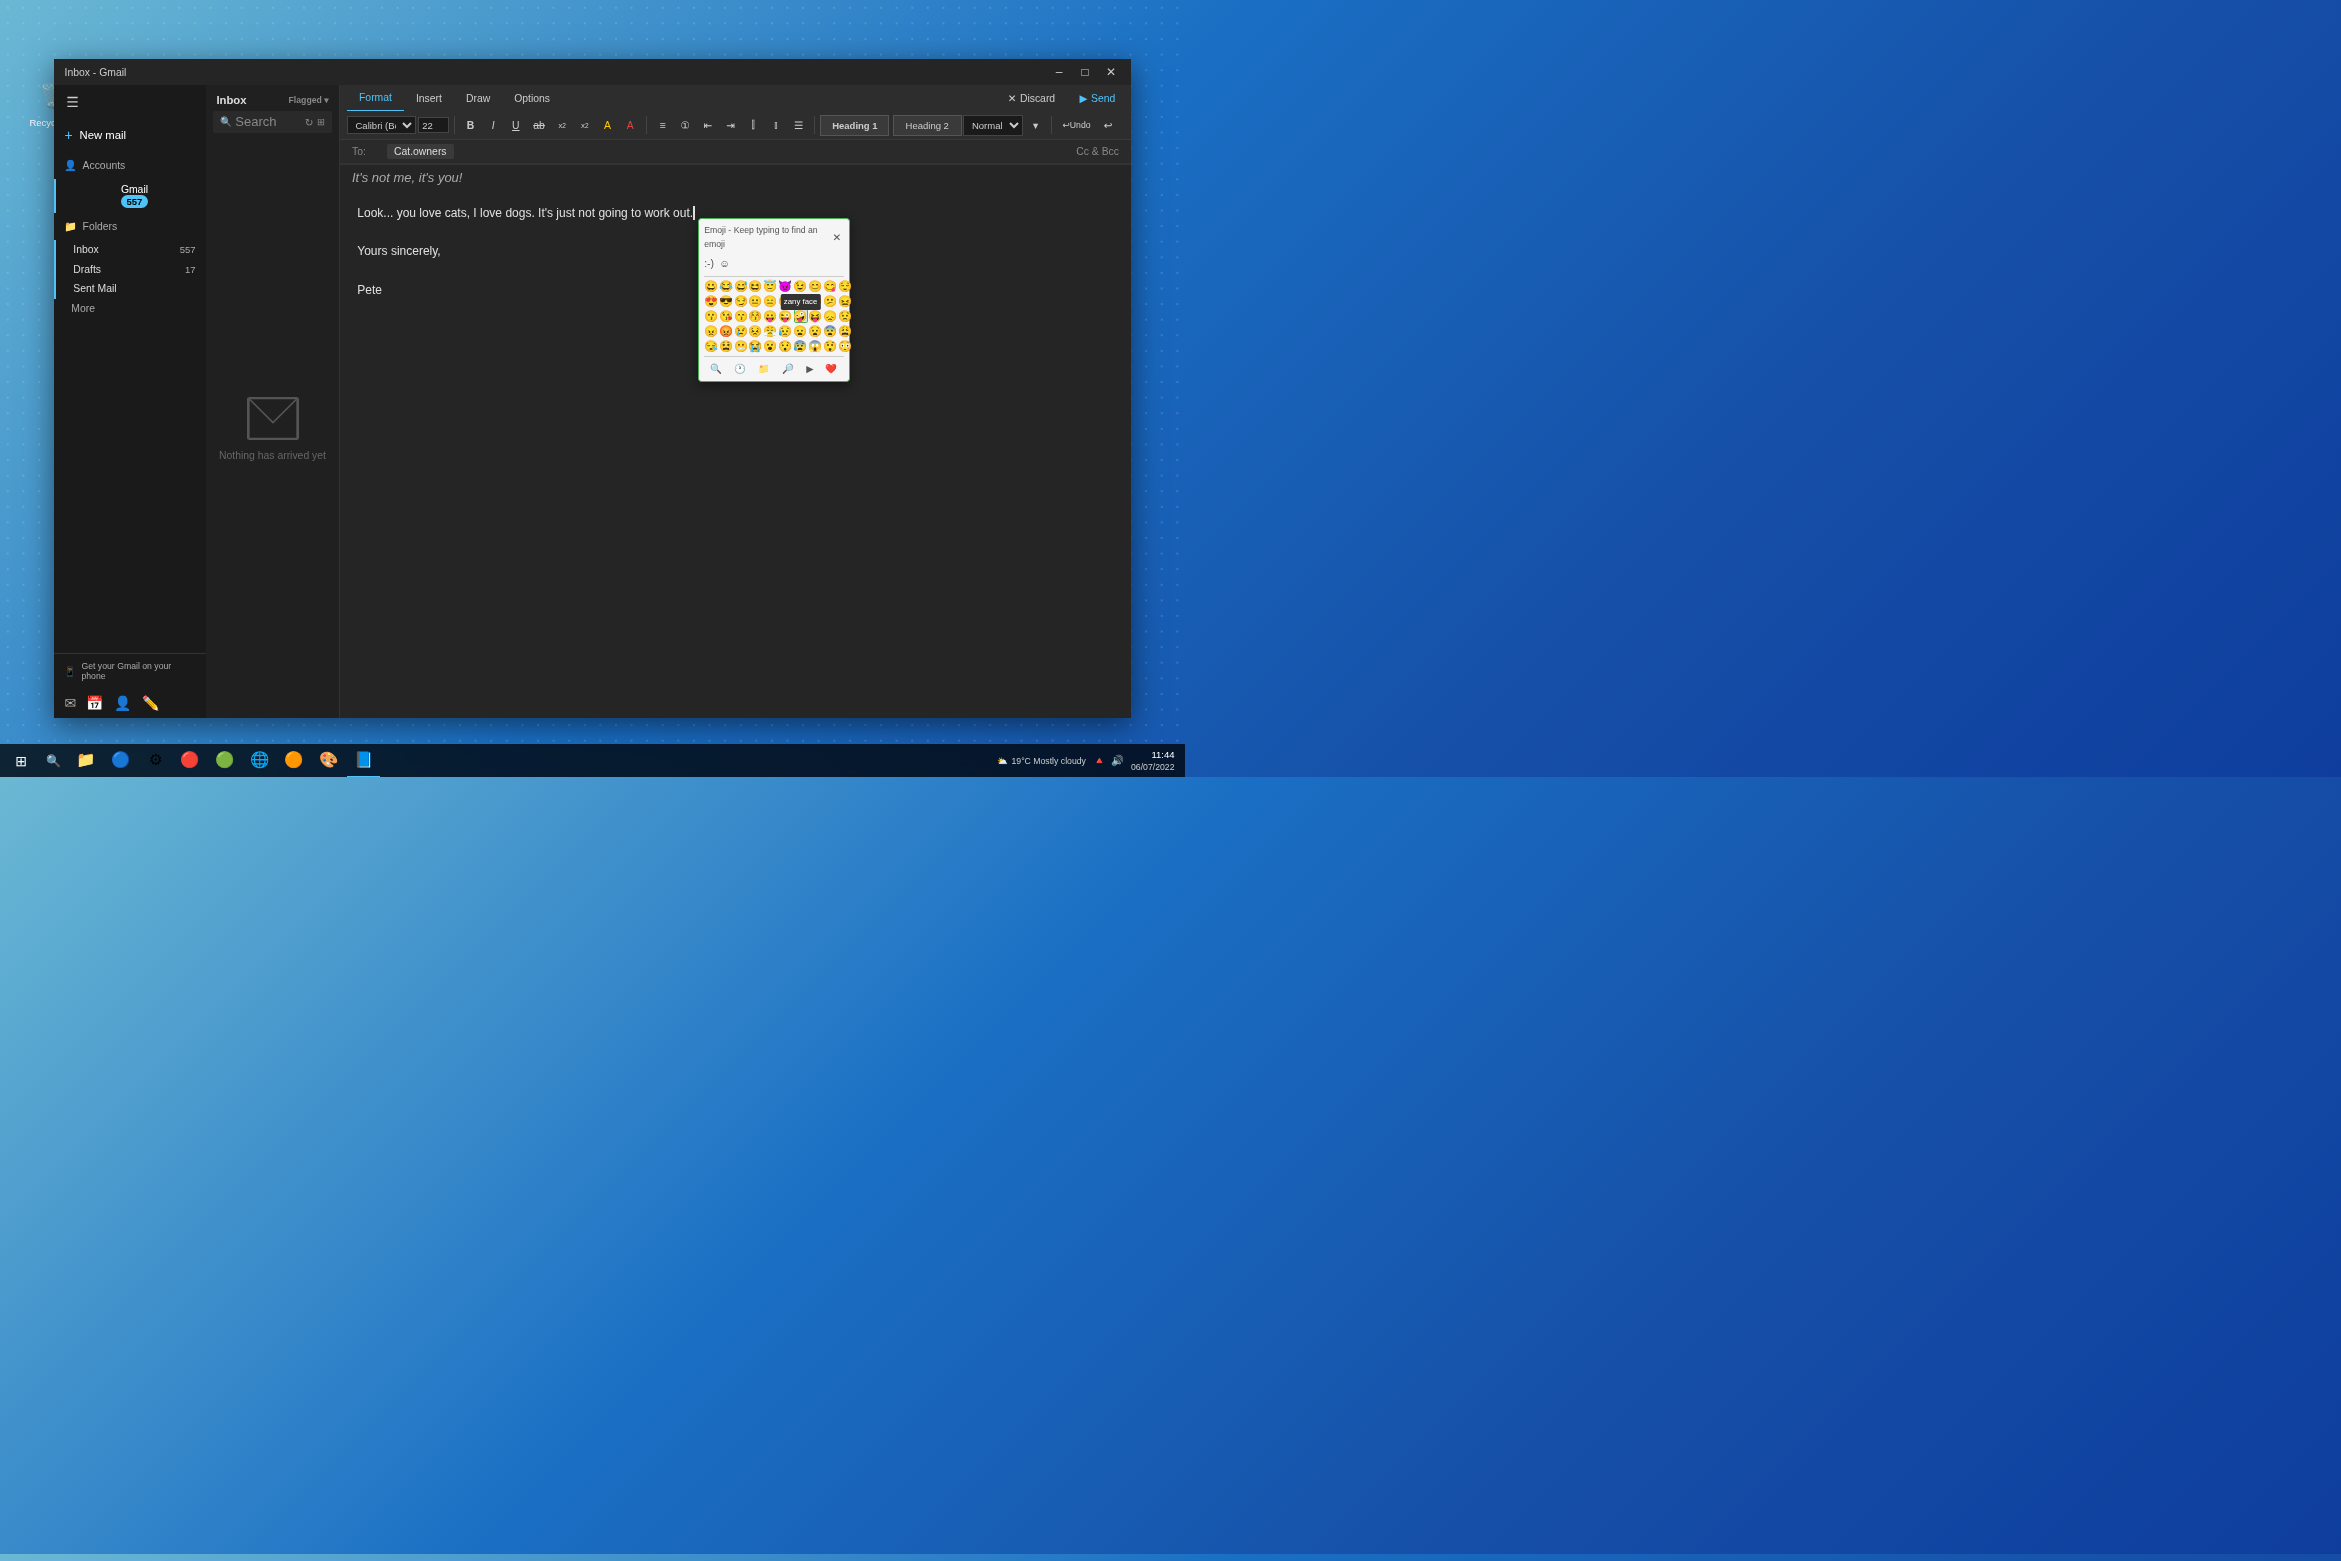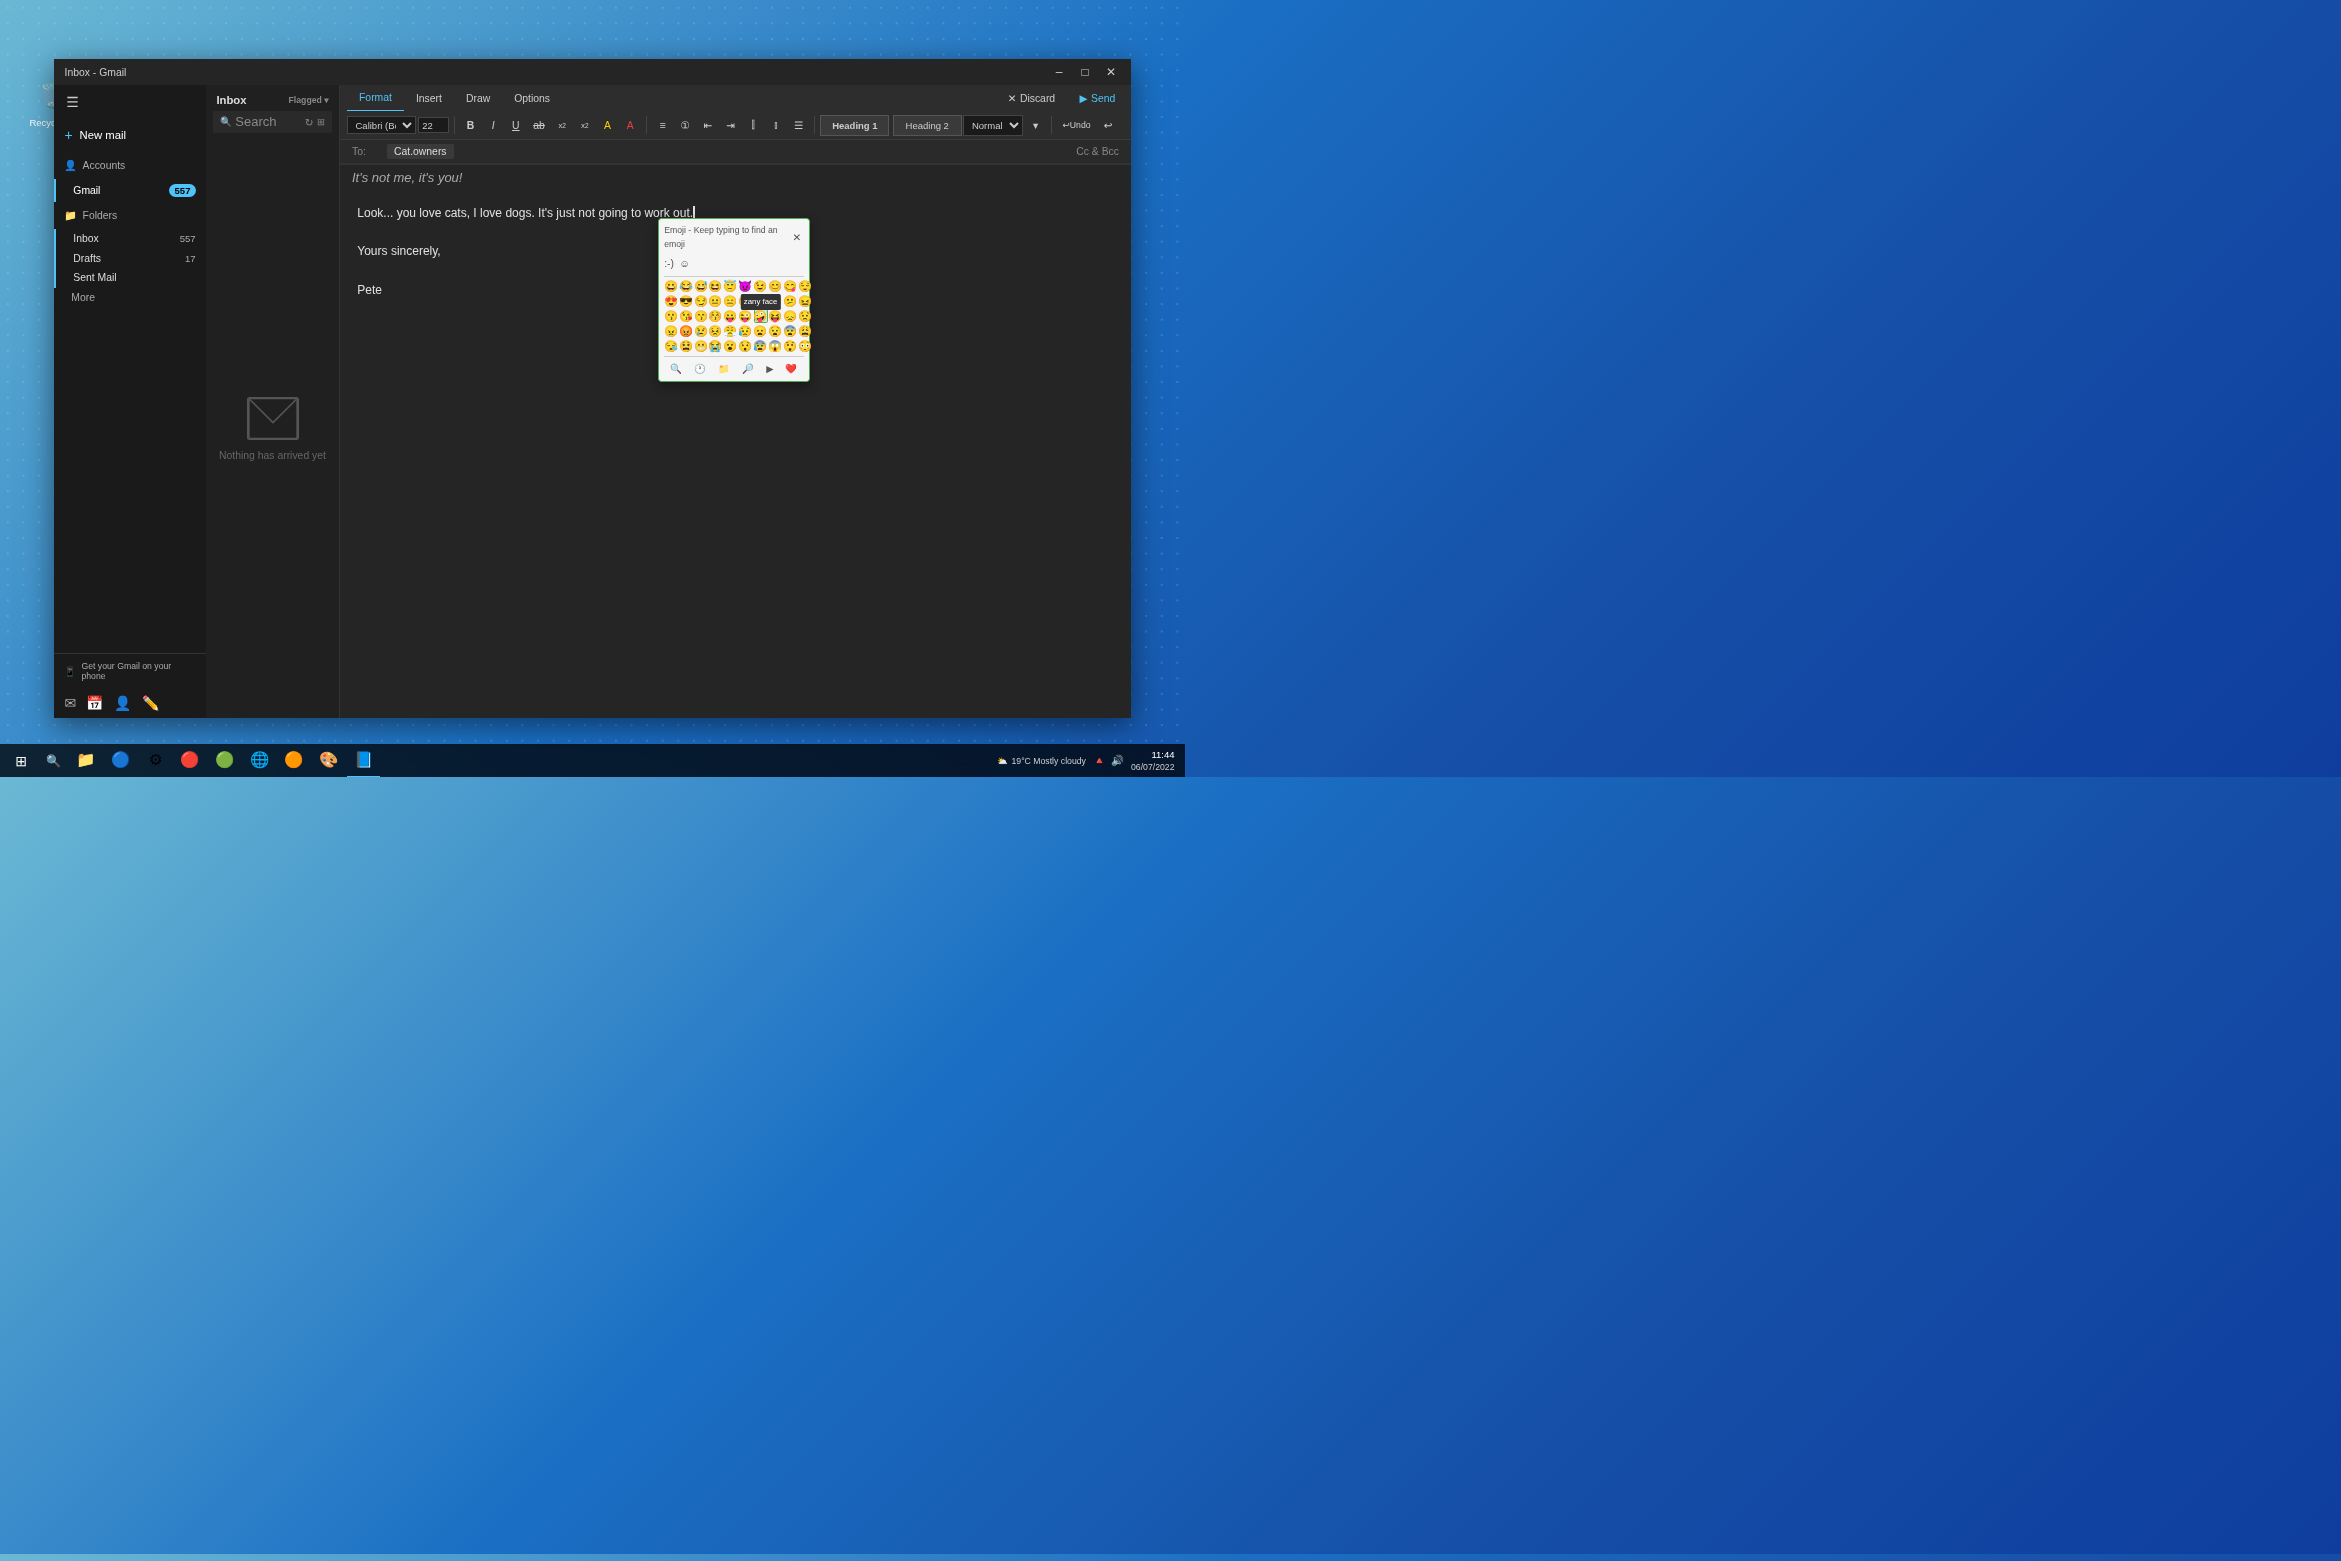--- a/index.html
+++ b/index.html
@@ -142,20 +142,21 @@
     }
     .gmail-item {
       display: flex;
       align-items: center;
       justify-content: space-between;
       padding: 5.2px 10.4px 5.2px 17.3px;
       color: #fff;
       font-size: 10.4px;
       cursor: pointer;
       border-left: 2.6px solid #4fc3f7;
+      flex-direction: column;
     }
     .gmail-badge {
       background: #4fc3f7;
       color: #000;
       border-radius: 8.7px;
       padding: 0.9px 5.2px;
       font-size: 9.5px;
       font-weight: bold;
     }
     .folders-section {
@@ -457,21 +458,21 @@
     }
     @keyframes blink {
       0%, 50% { opacity: 1; }
       51%, 100% { opacity: 0; }
     }
 
     
     .emoji-popup {
       position: absolute;
       top: 28px;
-      left: 318px;
+      left: 358px;
       width: 152px;
       background: #f5f5f5;
       border: 1.7px solid #4caf50;
       border-radius: 3.5px;
       padding: 5.2px;
       z-index: 100;
       box-shadow: 0 3.5px 10.4px rgba(0,0,0,0.4);
     }
     .emoji-popup-header {
       display: flex;

